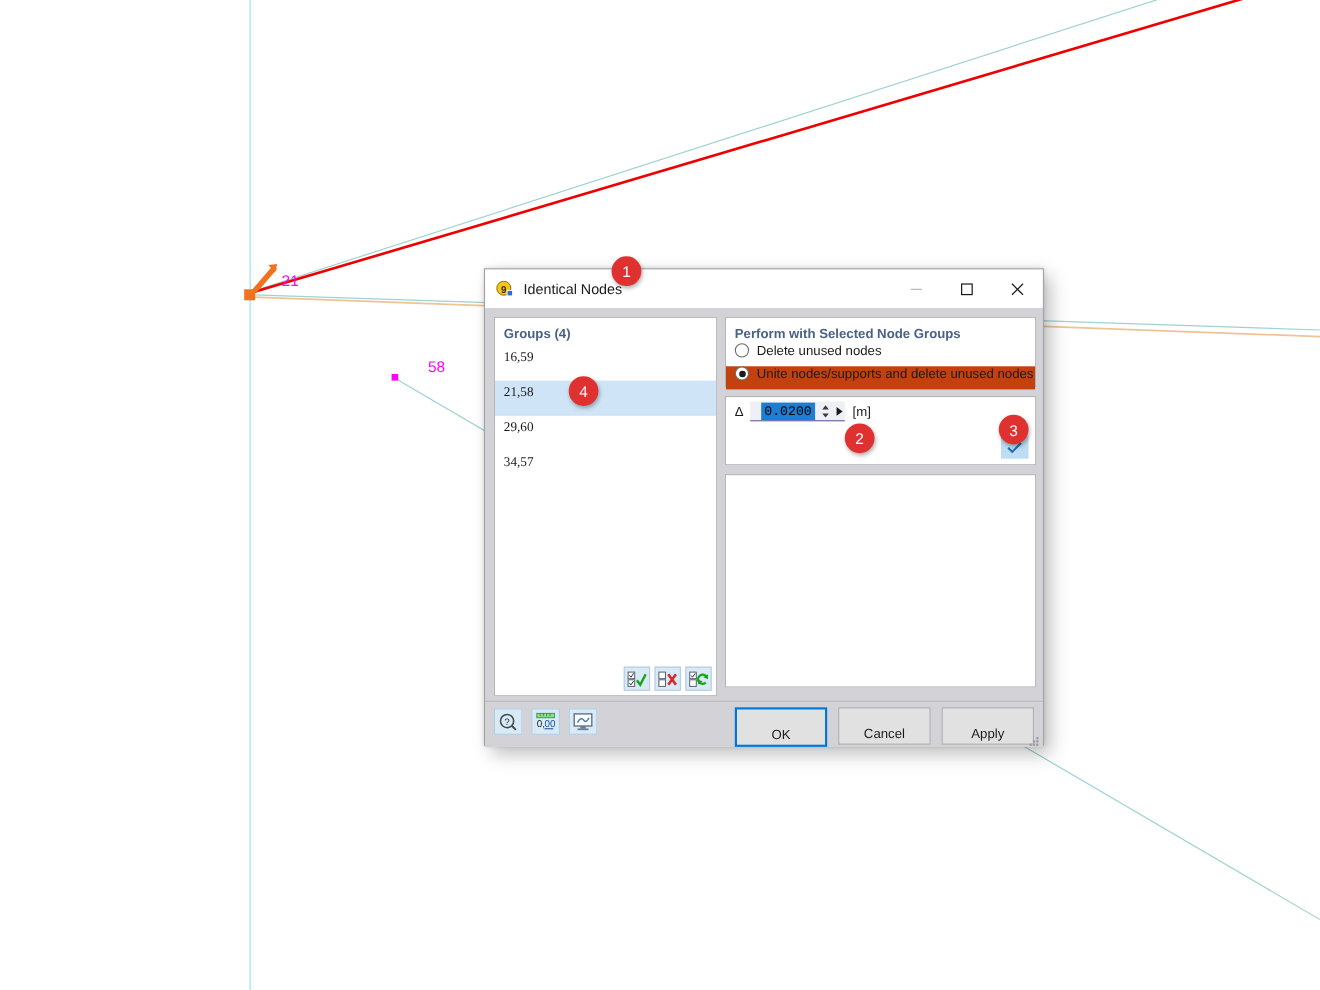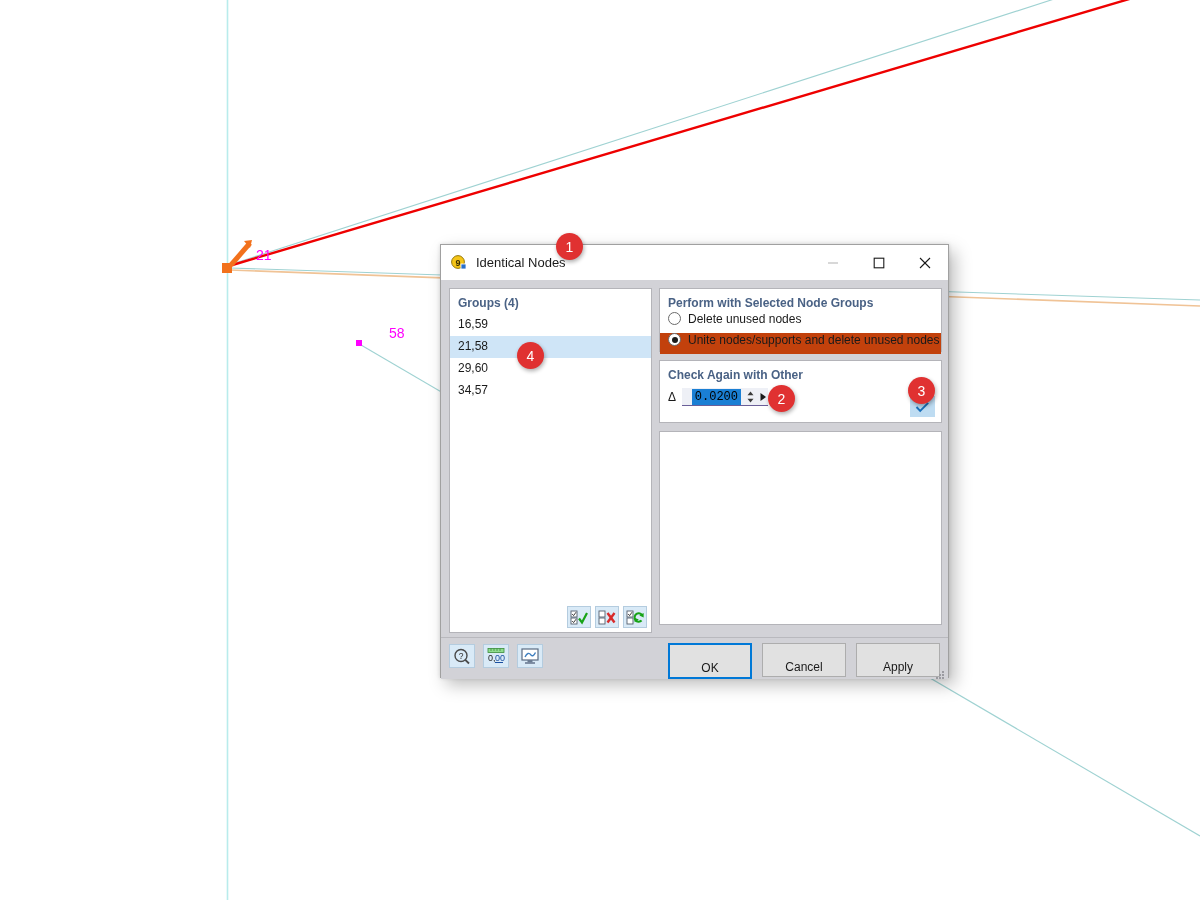--- a/index.html
+++ b/index.html
@@ -117,23 +117,23 @@
   .groups-header {
     font-size: 12px;
     font-weight: bold;
     color: #4a6285;
     padding: 7px 0 4px 8px;
     font-family: "Liberation Sans", sans-serif;
   }
   .group-row {
     font-size: 12px;
     color: #1a1a1a;
-    padding: 2px 0 4px 8px;
+    padding: 2px 0 14px 8px;
     line-height: 16px;
-    font-family: Liberation Sans, sans-serif;
+    font-family: Liberation Serif, serif;
   }
   .group-row.selected {
     background: #cfe5f7;
   }
 
   .list-toolbar {
     position: absolute;
     right: 4px;
     bottom: 4px;
     display: flex;
@@ -490,21 +490,20 @@
             <span class="radio-mark"></span>
             <span>Delete unused nodes</span>
           </div>
           <div class="radio-row highlight">
             <span class="radio-mark checked"></span>
             <span>Unite nodes/supports and delete unused nodes</span>
           </div>
         </div>
 
         <div class="group-box check-box">
-          <div class="box-title">Check Again with Other</div>
 
           <div class="tol-row">
             <span class="delta-sym">Δ</span>
 
             <div class="spin-field">
               <span class="spin-value">0.0200</span>
               <span class="spin-arrows">
                 <svg width="9" height="14" viewBox="0 0 9 14" xmlns="http://www.w3.org/2000/svg">
                   <polygon points="4.5,1.5 7.5,5.2 1.5,5.2" fill="#3a3a3a"></polygon>
                   <polygon points="4.5,12.5 7.5,8.8 1.5,8.8" fill="#3a3a3a"></polygon>

